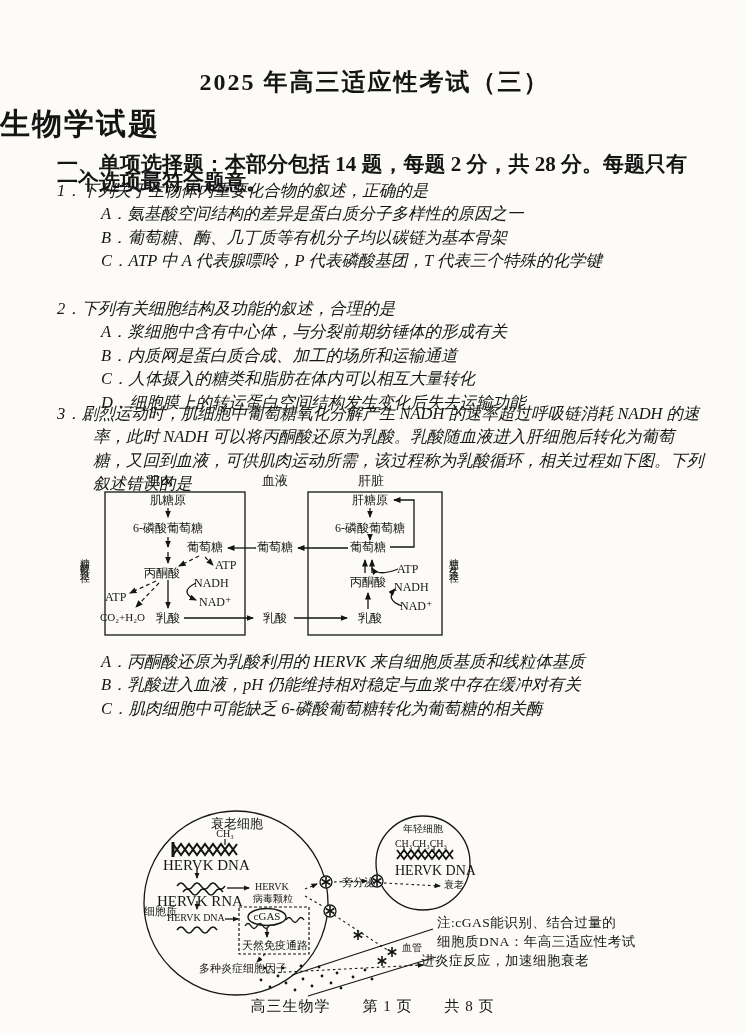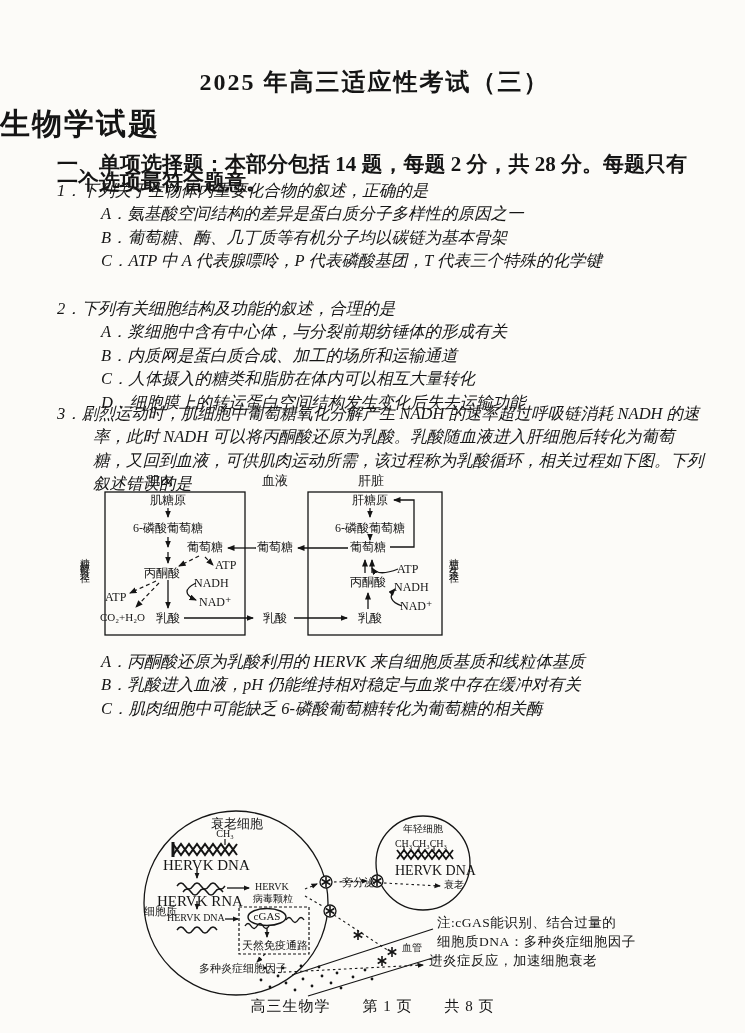--- a/index.html
+++ b/index.html
@@ -260,19 +260,19 @@
     <div class="lbl cx f11" style="left:152px;top:105px">cGAS</div>
     <div class="lbl f11" style="left:127px;top:134px">天然免疫通路</div>
     <div class="lbl f11" style="left:84px;top:157px">多种炎症细胞因子</div>
     <div class="lbl f11" style="left:227px;top:71px">旁分泌</div>
     <div class="lbl cx f12" style="left:308px;top:18px">年轻细胞</div>
     <div class="lbl cx f10" style="left:306px;top:33px">CH₃CH₃CH₃</div>
     <div class="lbl f14" style="left:280px;top:58px">HERVK DNA</div>
     <div class="lbl f12" style="left:329px;top:74px">衰老</div>
     <div class="lbl f10" style="left:287px;top:137px">血管</div>
     <div class="lbl note" style="left:322px;top:110px">注:cGAS能识别、结合过量的</div>
-    <div class="lbl note" style="left:322px;top:129px">细胞质DNA：多种炎症细胞因子</div>
-    <div class="lbl note" style="left:314px;top:148px">进炎症反应，加速细胞衰老</div>
+    <div class="lbl note" style="left:322px;top:129px">细胞质DNA：年高三适应性考试</div>
+    <div class="lbl note" style="left:306px;top:148px">进炎症反应，加速细胞衰老</div>
   </div>
 
   <div class="footer">高三生物学　　第 1 页　　共 8 页</div>
 
 </div>
 
 </body></html>

